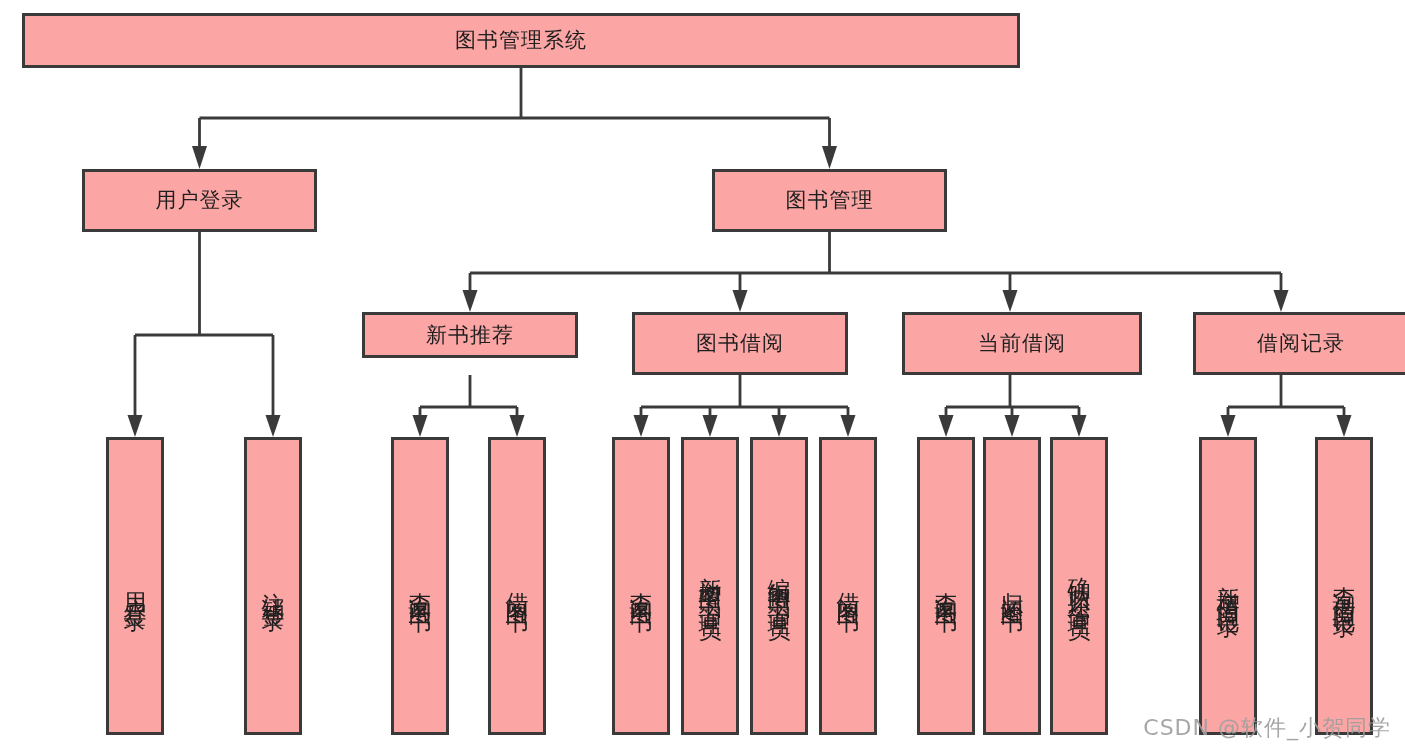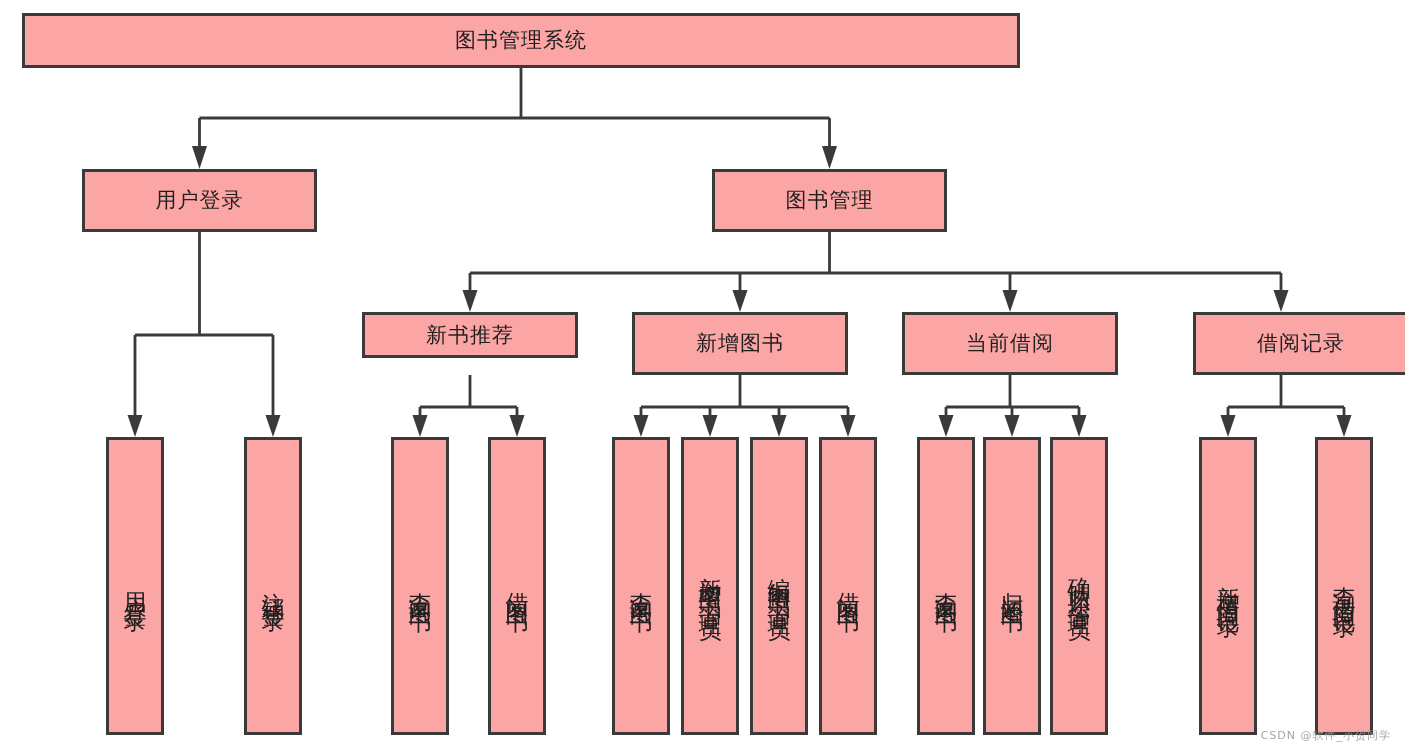--- a/index.html
+++ b/index.html
@@ -42,21 +42,21 @@
     font-size: 23px;
     line-height: 1;
     writing-mode: vertical-rl;
     text-orientation: mixed;
     letter-spacing: 6px;
   }
   #watermark {
     position: absolute;
     right: 14px;
     bottom: 4px;
-    font-size: 11px;
+    font-size: 22px;
     color: rgba(158, 158, 158, 0.92);
     letter-spacing: 1px;
     z-index: 5;
     white-space: nowrap;
   }
 </style>
 </head>
 <body>
 
 <div id="stage">
@@ -100,22 +100,22 @@
       <polygon points="1336.5,415 1351.5,415 1344,437"></polygon>
     </g>
   </svg>
 
   <div class="box h" style="left:22px; top:13px; width:998px; height:55px;">图书管理系统</div>
 
   <div class="box h" style="left:82px; top:169px; width:235px; height:63px;">用户登录</div>
   <div class="box h" style="left:712px; top:169px; width:235px; height:63px;">图书管理</div>
 
   <div class="box h" style="left:362px; top:312px; width:216px; height:46px;">新书推荐</div>
-  <div class="box h" style="left:632px; top:312px; width:216px; height:63px;">新增图书</div>
-  <div class="box h" style="left:902px; top:312px; width:216px; height:63px;">当前借阅</div>
+  <div class="box h" style="left:632px; top:312px; width:216px; height:63px;">图书借阅</div>
+  <div class="box h" style="left:902px; top:312px; width:240px; height:63px;">当前借阅</div>
   <div class="box h" style="left:1173px; top:312px; width:216px; height:63px;margin-left:20px;">借阅记录</div>
 
   <div class="box v" style="left:106px; top:437px; width:58px; height:298px;">用户登录</div>
   <div class="box v" style="left:244px; top:437px; width:58px; height:298px;">注销登录</div>
 
   <div class="box v" style="left:391px; top:437px; width:58px; height:298px;">查询图书</div>
   <div class="box v" style="left:488px; top:437px; width:58px; height:298px;">借阅图书</div>
 
   <div class="box v" style="left:612px; top:437px; width:58px; height:298px;">查询图书</div>
   <div class="box v" style="left:681px; top:437px; width:58px; height:298px;">新增图书（管理员）</div>

